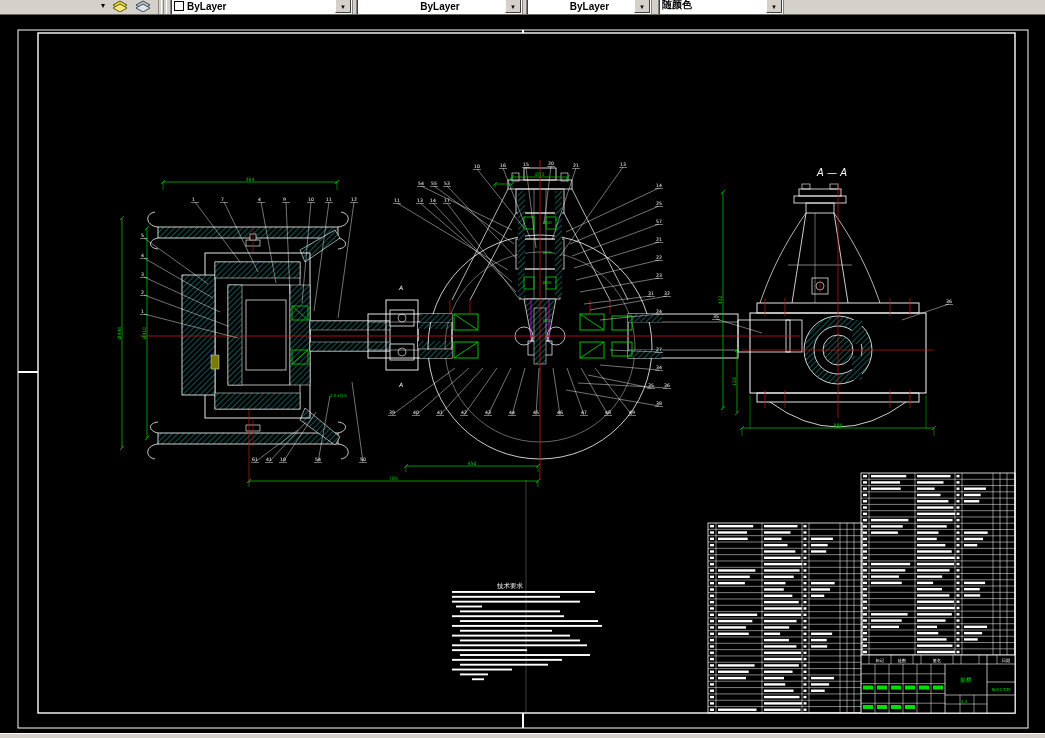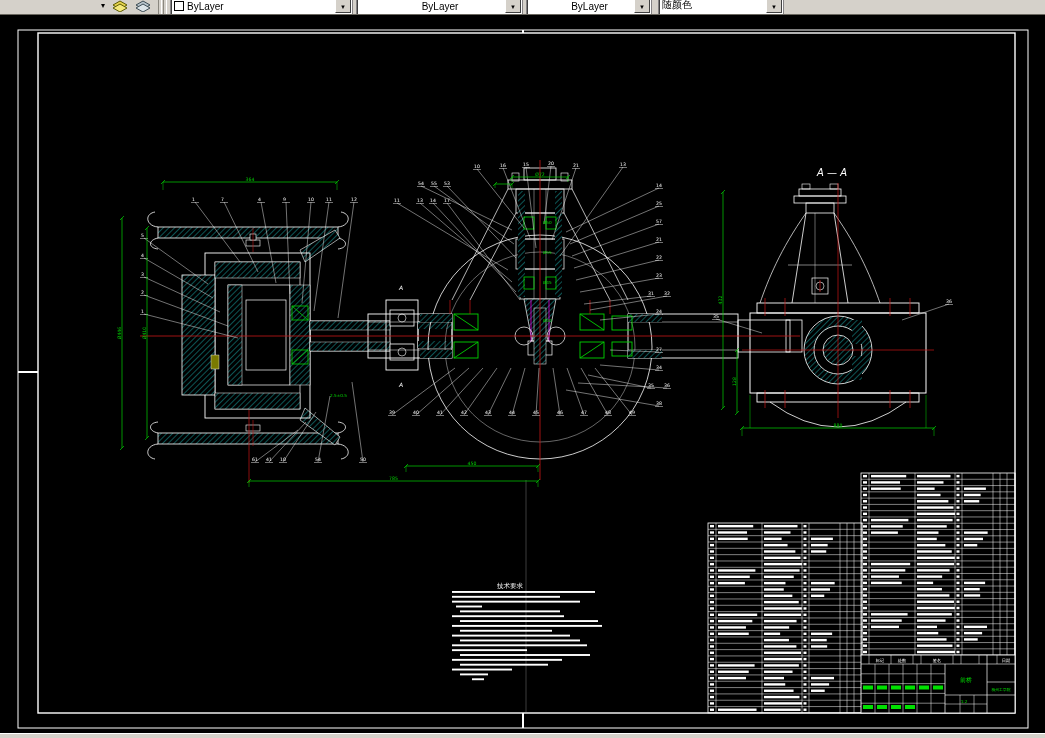--- a/index.html
+++ b/index.html
@@ -4,21 +4,21 @@
 <style>
   html,body{margin:0;padding:0;background:#000;width:1045px;height:738px;overflow:hidden;
     font-family:"Liberation Sans", sans-serif;}
   #stage{position:relative;width:1045px;height:738px;background:#000;}
   
   #toolbar{position:absolute;left:0;top:0;width:1045px;height:14px;background:#d5d1ca;
     border-bottom:1px solid #6a675f;overflow:hidden;z-index:5;}
   .tb-ico{position:absolute;top:-4px;}
   .combo{position:absolute;top:-6px;height:19px;background:#fff;border:1px solid #848284;
     box-shadow:inset 1px 1px 0 #404040;display:flex;align-items:flex-end;font-size:10px;color:#000;}
-  .combo .txt{padding:0 2px 2px 3px;white-space:nowrap;}
+  .combo .txt{padding:0 2px 2px 3px;white-space:nowrap;font-weight:bold;}
   .combo .arrow{position:absolute;right:1px;top:2px;bottom:1px;width:14px;background:#d5d1ca;
     border:1px solid #fff;border-right-color:#404040;border-bottom-color:#404040;
     font-size:6px;color:#000;display:flex;align-items:flex-end;justify-content:center;padding-bottom:2px;}
   .swatch{width:8px;height:8px;background:#fff;border:1px solid #000;margin:0 0 3px 3px;}
   .sep{position:absolute;top:0;bottom:0;width:2px;border-left:1px solid #8a877f;border-right:1px solid #fff;}
   
   #statusbar{position:absolute;left:0;top:733px;width:1045px;height:5px;background:#d5d1ca;
     border-top:1px solid #fff;z-index:5;}
   svg{position:absolute;left:0;top:0;}
   svg text{font-family:"DejaVu Sans", sans-serif;}

